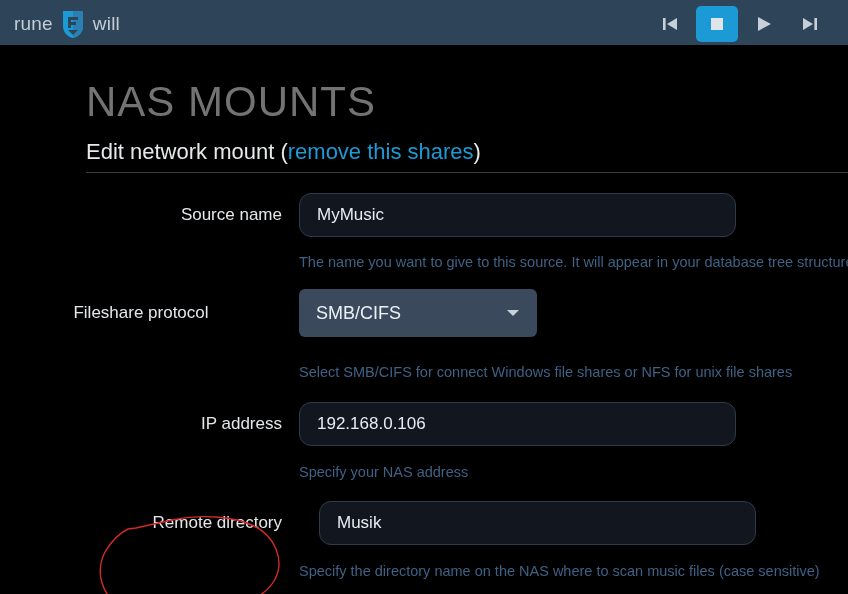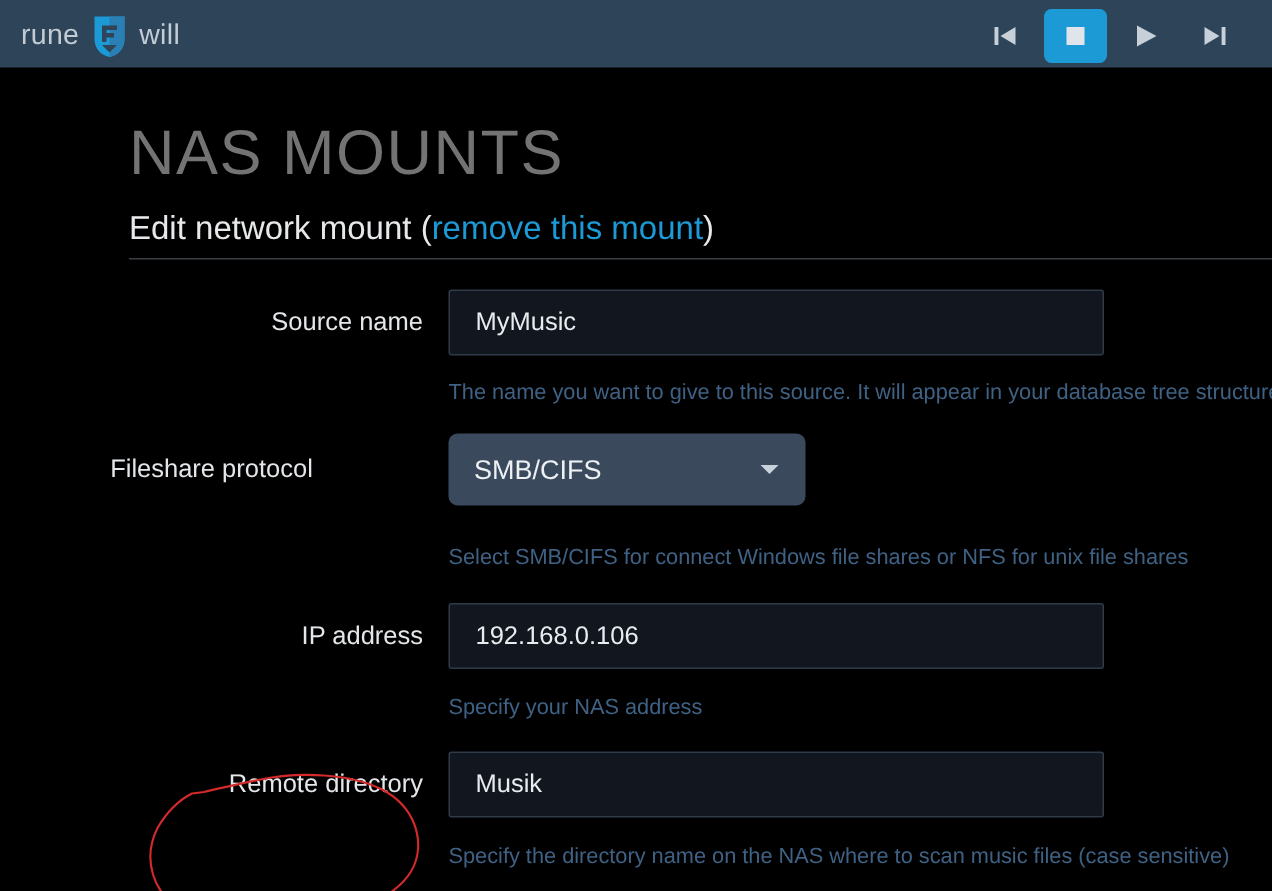--- a/index.html
+++ b/index.html
@@ -131,21 +131,21 @@
   }
 
   .field {
     position: absolute;
     left: 299px;
     width: 437px;
     height: 44px;
     box-sizing: border-box;
     background: #12171f;
     border: 1px solid #2f3b49;
-    border-radius: 2px;
+    border-radius: 12px;
     color: #e9ecef;
     font-size: 17px;
     font-family: "Liberation Sans", sans-serif;
     padding: 0 17px;
     line-height: 42px;
     outline: none;
   }
 
   .select {
     position: absolute;
@@ -233,21 +233,21 @@
       </svg>
     </button>
   </div>
 </div>
 
 <div class="page">
 
   <div class="page-title">NAS MOUNTS</div>
 
   <div class="subtitle">
-    <span>Edit network mount (</span><a href="#">remove this mount</a><span>)</span>
+    <span>Edit network mount (</span><a href="#">remove this shares</a><span>)</span>
   </div>
 
   <div class="rule"></div>
 
   <div class="form">
 
     <div class="row" style="top:148px;">
       <div class="row-label" style="top:12px;">Source name</div>
       <input class="field" style="top: 0px;" value="MyMusic">
       <div class="help" style="top:61px;">The name you want to give to this source. It will appear in your database tree structure</div>
@@ -263,21 +263,21 @@
     </div>
 
     <div class="row" style="top:357px;">
       <div class="row-label" style="top:12px;">IP address</div>
       <input class="field" style="top: 0px;" value="192.168.0.106">
       <div class="help" style="top:62px;">Specify your NAS address</div>
     </div>
 
     <div class="row" style="top:456px;">
       <div class="row-label" style="top:12px;">Remote directory</div>
-      <input class="field" style="top: 0px;" value="Musik">
+      <input class="field" style="top: 0px; margin-left: 20px;" value="Musik">
       <div class="help" style="top:62px;">Specify the directory name on the NAS where to scan music files (case sensitive)</div>
     </div>
 
   </div>
 
   <span class="annotation">
     <svg width="220" height="120" viewBox="0 0 220 120">
       <path d="M38 22 C30 26 22 33 15 45 C10 55 9 66 12 76
                C15 86 22 94 30 99 C38 104 50 108 62 110
                C74 112 90 112 106 110 C122 108 138 104 152 98

